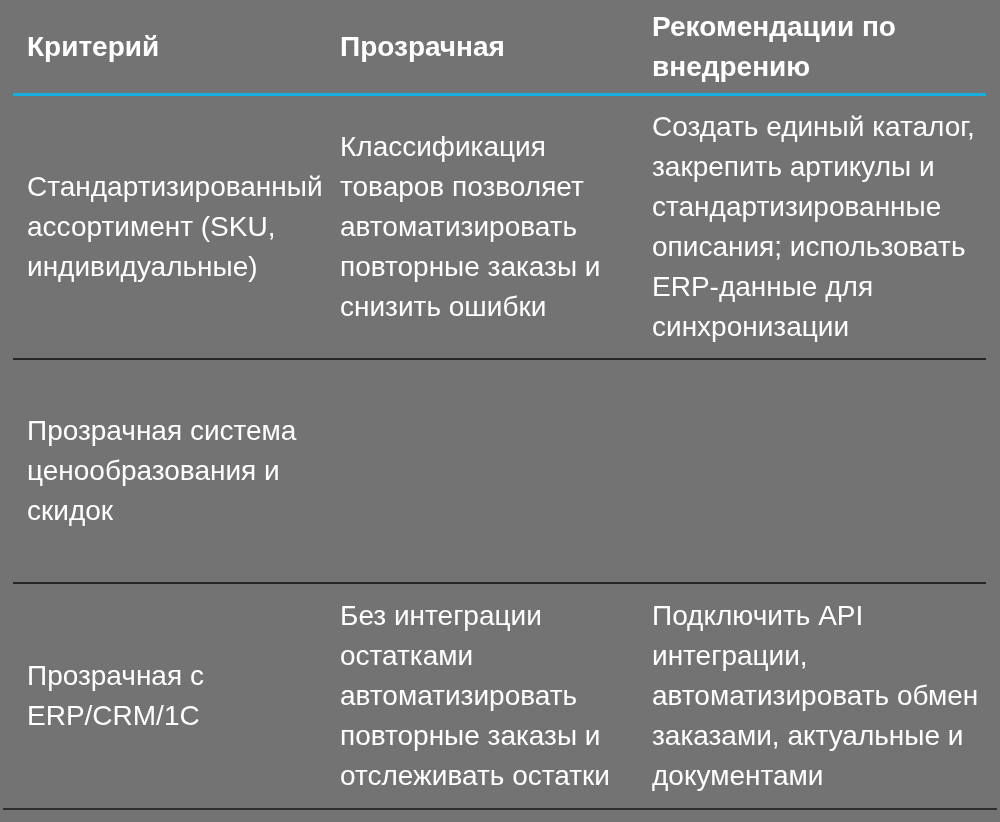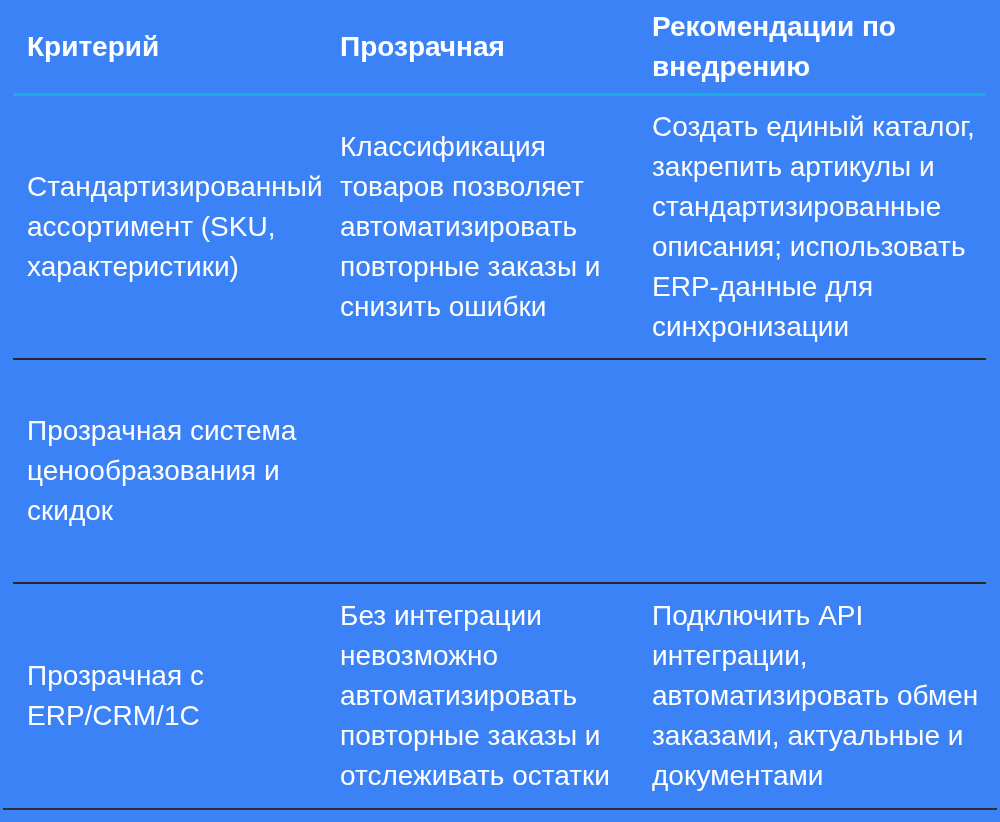--- a/index.html
+++ b/index.html
@@ -4,21 +4,21 @@
 <style>
   html, body {
     margin: 0;
     padding: 0;
     background: #000000;
   }
   .page {
     position: relative;
     width: 1000px;
     height: 822px;
-    background: #3b82f6;
+    background: #737373;
     color: #ffffff;
     font-family: "Liberation Sans", sans-serif;
     font-size: 28px;
     line-height: 40px;
     overflow: hidden;
   }
   .grid-row {
     display: grid;
     grid-template-columns: 340px 312px 348px;
     align-items: center;
@@ -62,21 +62,21 @@
     <div class="cell cell-c2">Прозрачная</div>
     <div class="cell cell-c3">Рекомендации по
 внедрению</div>
   </div>
 
   <div class="accent-line"></div>
 
   <div class="grid-row row-1">
     <div class="cell cell-c1">Стандартизированный
 ассортимент (SKU,
-характеристики)</div>
+индивидуальные)</div>
     <div class="cell cell-c2">Классификация
 товаров позволяет
 автоматизировать
 повторные заказы и
 снизить ошибки</div>
     <div class="cell cell-c3">Создать единый каталог,
 закрепить артикулы и
 стандартизированные
 описания; использовать
 ERP-данные для
@@ -90,21 +90,21 @@
 ценообразования и
 скидок</div>
   </div>
 
   <div class="divider"></div>
 
   <div class="grid-row row-3">
     <div class="cell cell-c1">Прозрачная с
 ERP/CRM/1C</div>
     <div class="cell cell-c2">Без интеграции
-невозможно
+остатками
 автоматизировать
 повторные заказы и
 отслеживать остатки</div>
     <div class="cell cell-c3">Подключить API
 интеграции,
 автоматизировать обмен
 заказами, актуальные и
 документами</div>
   </div>
 

